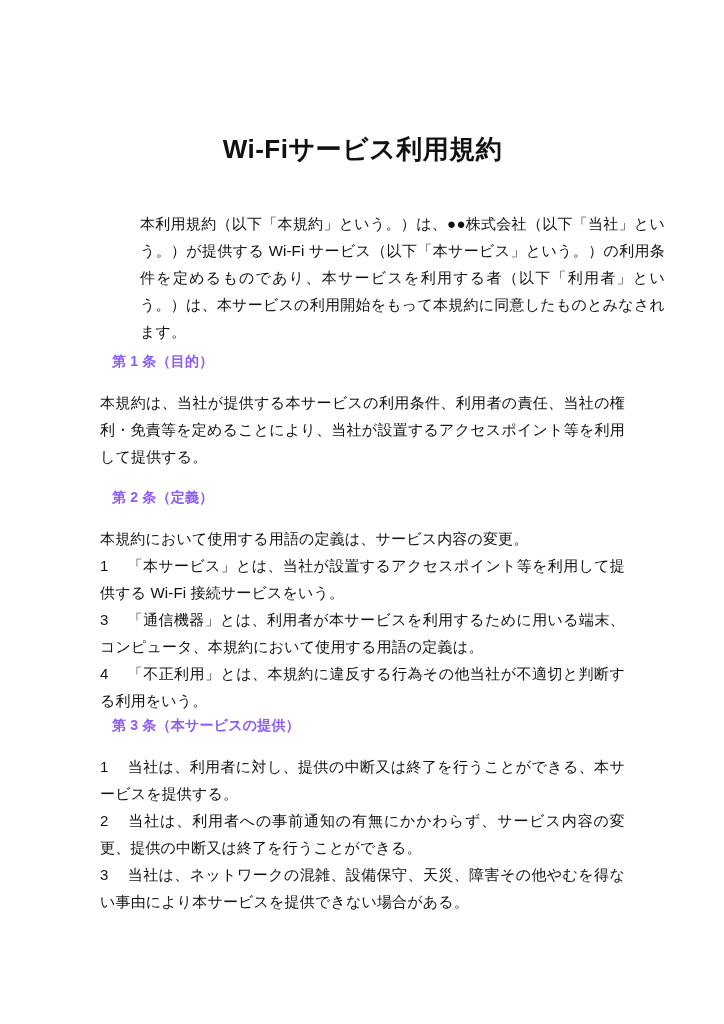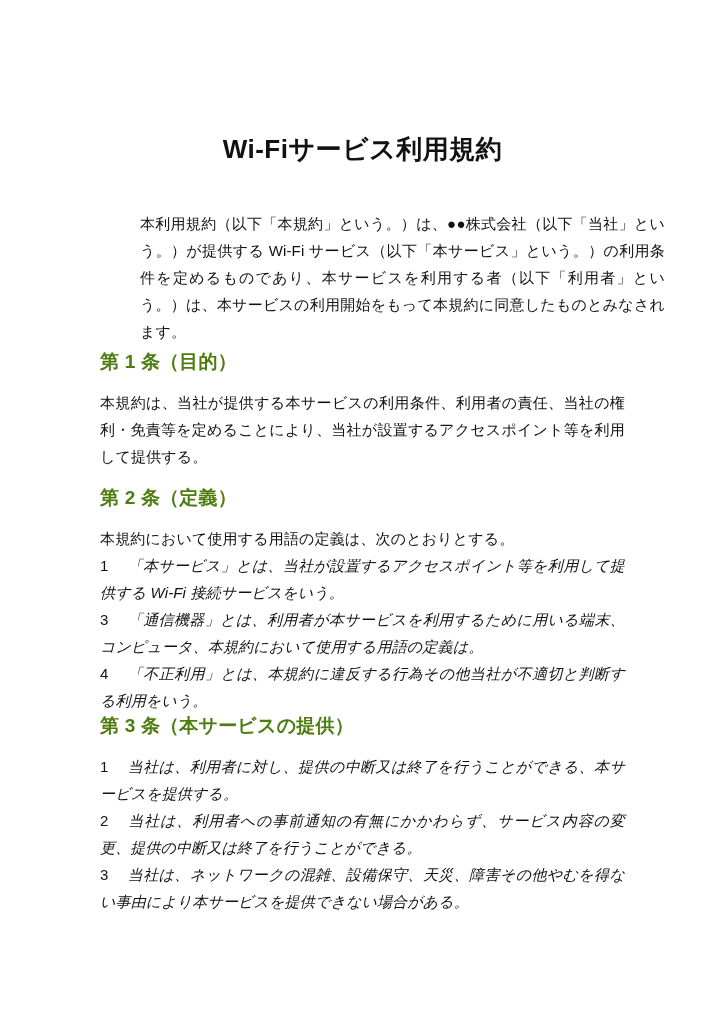--- a/index.html
+++ b/index.html
@@ -64,25 +64,25 @@
     position: absolute;
     left: 0;
     width: 525px;
   }
 
   .section-1 { top: 348px; }
   .section-2 { top: 484px; }
   .section-3 { top: 712px; }
 
   .section-heading {
-    margin: 0 0 0 0;
-    font-size: 19px;
+    margin: 0 0 0 12px;
+    font-size: 14px;
     font-weight: bold;
     line-height: 27px;
-    color: #4d7c0f;
+    color: #8b5cf6;
     letter-spacing: 0.2px;
   }
 
   .section-body {
     margin-top: 14px;
   }
 
   .para {
     margin: 0;
     font-size: 15px;
@@ -115,21 +115,20 @@
     font-size: 15px;
   }
 
   .item-gap {
     display: inline-block;
     width: 19px;
   }
 
   .item-text {
     display: inline;
-    font-style: italic;
   }
 </style>
 </head>
 <body>
 
 <div class="page">
   <div class="content">
 
     <h1 class="doc-title">Wi-Fiサービス利用規約</h1>
 
@@ -140,21 +139,21 @@
     <div class="section section-1">
       <div class="section-heading">第 1 条（目的）</div>
       <div class="section-body">
         <p class="para">本規約は、当社が提供する本サービスの利用条件、利用者の責任、当社の権利・免責等を定めることにより、当社が設置するアクセスポイント等を利用して提供する。</p>
       </div>
     </div>
 
     <div class="section section-2">
       <div class="section-heading">第 2 条（定義）</div>
       <div class="section-body">
-        <p class="para">本規約において使用する用語の定義は、次のとおりとする。</p>
+        <p class="para">本規約において使用する用語の定義は、サービス内容の変更。</p>
         <div class="list">
           <div class="list-item">
             <span class="item-num">1</span><span class="item-gap"></span><span class="item-text">「本サービス」とは、当社が設置するアクセスポイント等を利用して提供する Wi-Fi 接続サービスをいう。</span>
           </div>
           <div class="list-item">
             <span class="item-num">3</span><span class="item-gap"></span><span class="item-text">「通信機器」とは、利用者が本サービスを利用するために用いる端末、コンピュータ、本規約において使用する用語の定義は。</span>
           </div>
           <div class="list-item">
             <span class="item-num">4</span><span class="item-gap"></span><span class="item-text">「不正利用」とは、本規約に違反する行為その他当社が不適切と判断する利用をいう。</span>
           </div>

